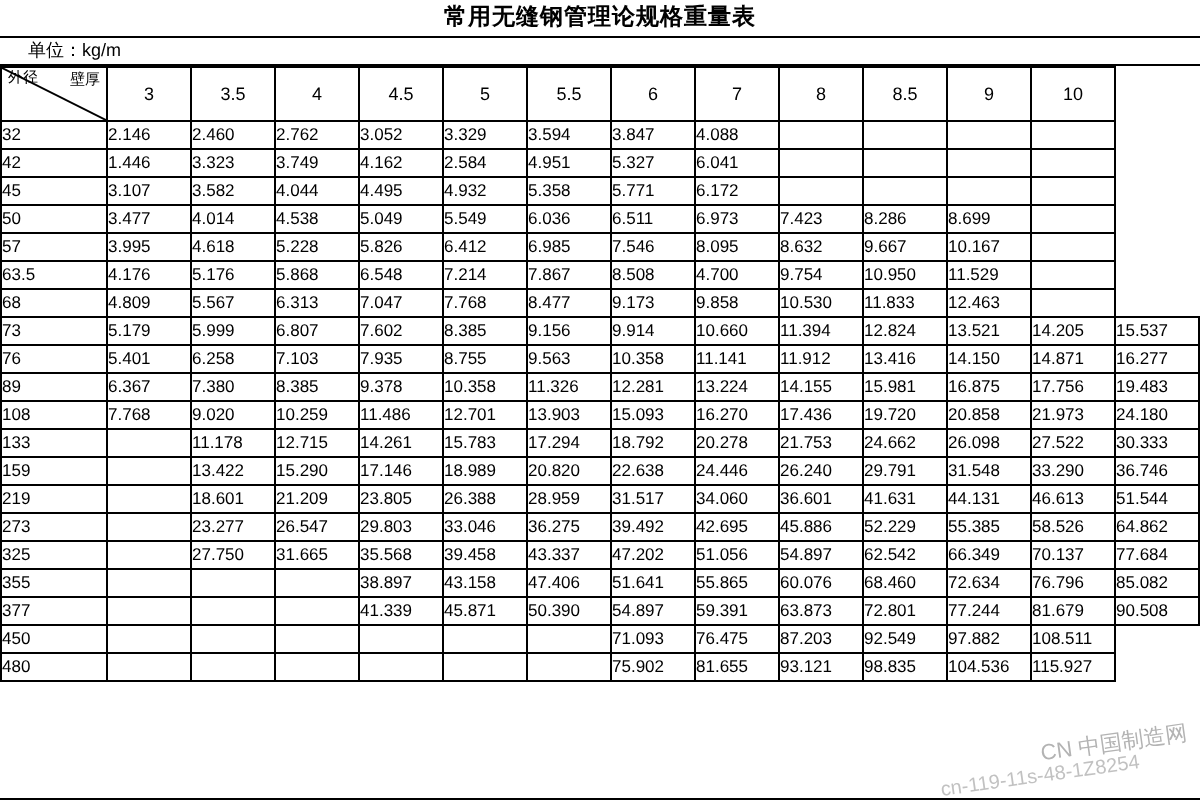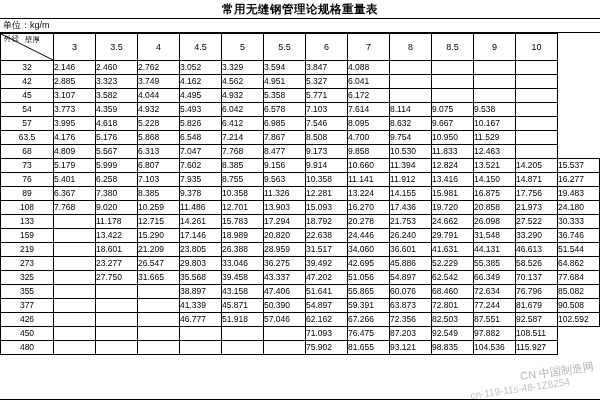--- a/index.html
+++ b/index.html
@@ -28,21 +28,21 @@
     text-align: center;
     font-size: 11.5px;
     font-weight: bold;
     border-bottom: 1px solid #000;
     letter-spacing: 0.5px;
   }
   .unit-bar {
     height: 13px;
     line-height: 13px;
     font-size: 9px;
-    padding-left: 3px;
+    padding-left: 14px;
     border-bottom: 1px solid #000;
   }
   table.grid {
     border-collapse: collapse;
     table-layout: fixed;
     width: 600px;
     font-size: 8px;
   }
   table.grid td, table.grid th {
     border: 1px solid #000;
@@ -59,41 +59,41 @@
     width: 52px;
     font-size: 7.5px;
   }
   .hdr-corner .diag {
     position: absolute;
     left: 0; top: 0;
     width: 100%; height: 100%;
   }
   .hdr-corner .lbl-thick {
     position: absolute;
-    right: 13px;
+    right: 3px;
     top: 0px;
     font-size: 7.5px;
     line-height: 11px;
     text-align: right;
   }
   .hdr-corner .lbl-dia {
     position: absolute;
     left: 3px;
     bottom: 16px;
     font-size: 7.5px;
     line-height: 11px;
   }
   th.colhdr {
     height: 26px !important;
     text-align: center;
     vertical-align: middle;
     font-size: 9px;
   }
   td.rowhdr {
-    text-align: center;
+    text-align: left;
     padding-right: 5px;
     font-size: 8.5px;
   }
   td.val {
     text-align: left;
     padding-left: 4px;
     font-size: 8.5px;
   }
   td.empty { }
   .watermark {
@@ -162,25 +162,25 @@
           <td class="val">3.594</td>
           <td class="val">3.847</td>
           <td class="val">4.088</td>
           <td class="empty"></td>
           <td class="empty"></td>
           <td class="empty"></td>
           <td class="empty"></td>
         </tr>
         <tr>
           <td class="rowhdr">42</td>
-          <td class="val">2.885</td>
+          <td class="val">1.446</td>
           <td class="val">3.323</td>
           <td class="val">3.749</td>
           <td class="val">4.162</td>
-          <td class="val">4.562</td>
+          <td class="val">2.584</td>
           <td class="val">4.951</td>
           <td class="val">5.327</td>
           <td class="val">6.041</td>
           <td class="empty"></td>
           <td class="empty"></td>
           <td class="empty"></td>
           <td class="empty"></td>
         </tr>
         <tr>
           <td class="rowhdr">45</td>
@@ -191,32 +191,32 @@
           <td class="val">4.932</td>
           <td class="val">5.358</td>
           <td class="val">5.771</td>
           <td class="val">6.172</td>
           <td class="empty"></td>
           <td class="empty"></td>
           <td class="empty"></td>
           <td class="empty"></td>
         </tr>
         <tr>
-          <td class="rowhdr">54</td>
-          <td class="val">3.773</td>
-          <td class="val">4.359</td>
-          <td class="val">4.932</td>
-          <td class="val">5.493</td>
-          <td class="val">6.042</td>
-          <td class="val">6.578</td>
-          <td class="val">7.103</td>
-          <td class="val">7.614</td>
-          <td class="val">8.114</td>
-          <td class="val">9.075</td>
-          <td class="val">9.538</td>
+          <td class="rowhdr">50</td>
+          <td class="val">3.477</td>
+          <td class="val">4.014</td>
+          <td class="val">4.538</td>
+          <td class="val">5.049</td>
+          <td class="val">5.549</td>
+          <td class="val">6.036</td>
+          <td class="val">6.511</td>
+          <td class="val">6.973</td>
+          <td class="val">7.423</td>
+          <td class="val">8.286</td>
+          <td class="val">8.699</td>
           <td class="empty"></td>
         </tr>
         <tr>
           <td class="rowhdr">57</td>
           <td class="val">3.995</td>
           <td class="val">4.618</td>
           <td class="val">5.228</td>
           <td class="val">5.826</td>
           <td class="val">6.412</td>
           <td class="val">6.985</td>
@@ -427,36 +427,20 @@
           <td class="val">50.390</td>
           <td class="val">54.897</td>
           <td class="val">59.391</td>
           <td class="val">63.873</td>
           <td class="val">72.801</td>
           <td class="val">77.244</td>
           <td class="val">81.679</td>
           <td class="val">90.508</td>
         </tr>
         <tr>
-          <td class="rowhdr">426</td>
-          <td class="empty"></td>
-          <td class="empty"></td>
-          <td class="empty"></td>
-          <td class="val">46.777</td>
-          <td class="val">51.918</td>
-          <td class="val">57.046</td>
-          <td class="val">62.162</td>
-          <td class="val">67.266</td>
-          <td class="val">72.356</td>
-          <td class="val">82.503</td>
-          <td class="val">87.551</td>
-          <td class="val">92.587</td>
-          <td class="val">102.592</td>
-        </tr>
-        <tr>
           <td class="rowhdr">450</td>
           <td class="empty"></td>
           <td class="empty"></td>
           <td class="empty"></td>
           <td class="empty"></td>
           <td class="empty"></td>
           <td class="empty"></td>
           <td class="val">71.093</td>
           <td class="val">76.475</td>
           <td class="val">87.203</td>

